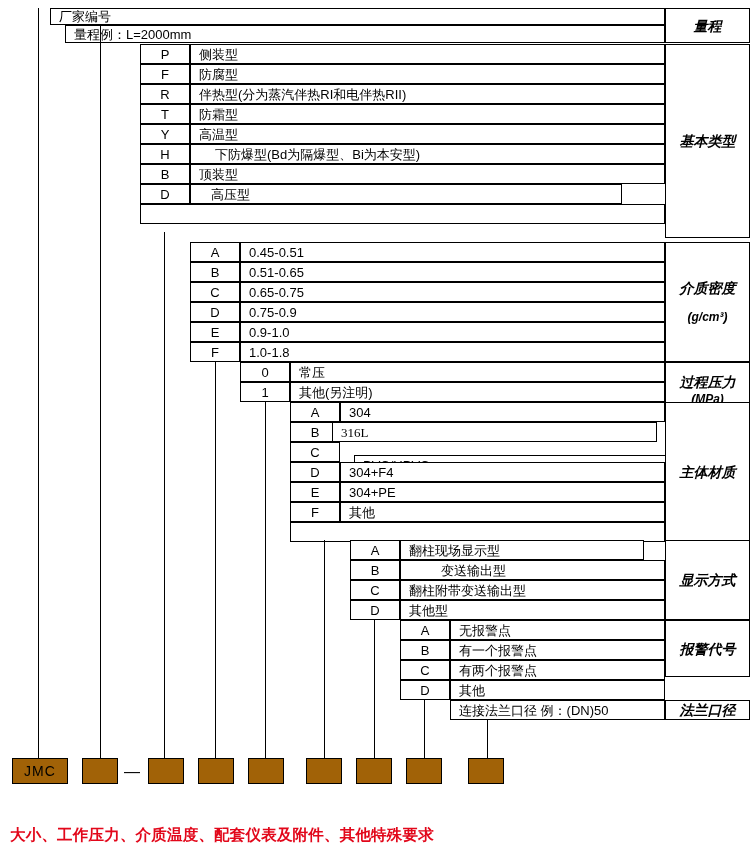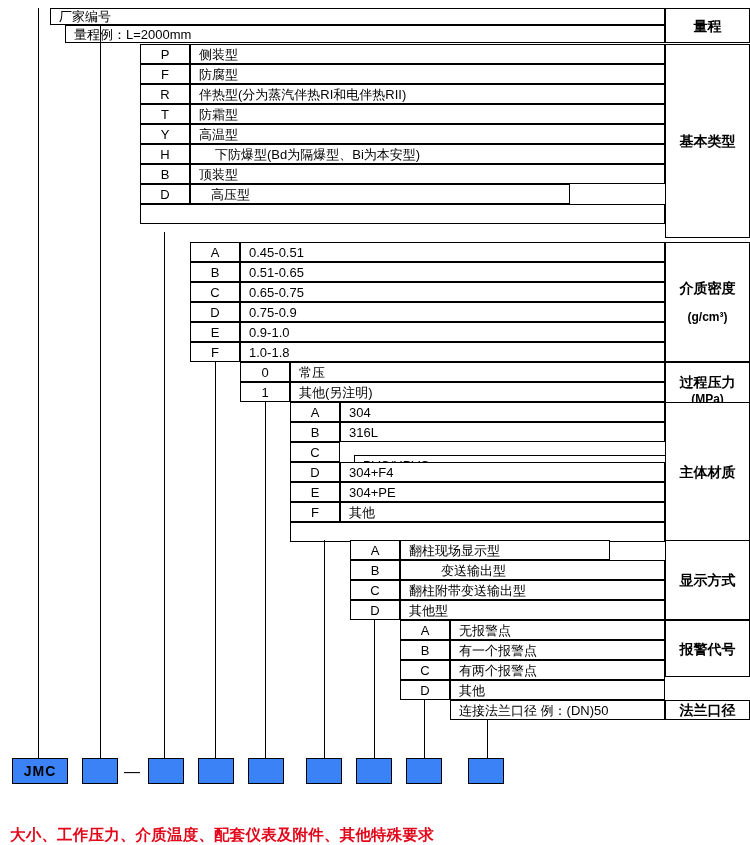--- a/index.html
+++ b/index.html
@@ -24,33 +24,33 @@
     align-items:center;
   }
   .code{justify-content:center;}
   .desc{justify-content:flex-start;padding-left:8px;}
   .rightlab{
     justify-content:center;
     font-weight:bold;
     font-size:14px;
     text-align:left;
     flex-direction:column;
+    font-style:italic;
   }
   .rightlab span{display:block;}
 
   .vline{position:absolute;width:1px;background:#000;}
 
   .legbox{
     position:absolute;
     box-sizing:border-box;
     border:1px solid #000;
-    background:#3b82f6;
+    background:#a16207;
     display:flex;align-items:center;justify-content:center;
     font-size:13px;
-    font-weight:bold;
   }
   .jmc{font-size:14px;letter-spacing:1px;}
   .dash{position:absolute;font-size:16px;}
 
   .note{
     position:absolute;
     left:10px;
     width:730px;
     color:#e2071a;
     font-weight:bold;
@@ -76,21 +76,21 @@
     <div class="cell desc" style="left: 190px; top: 84px; width: 475px; height: 20px;">伴热型(分为蒸汽伴热RI和电伴热RII)</div>
     <div class="cell code" style="left: 140px; top: 104px; width: 50px; height: 20px;">T</div>
     <div class="cell desc" style="left: 190px; top: 104px; width: 475px; height: 20px;">防霜型</div>
     <div class="cell code" style="left: 140px; top: 124px; width: 50px; height: 20px;">Y</div>
     <div class="cell desc" style="left: 190px; top: 124px; width: 475px; height: 20px;">高温型</div>
     <div class="cell code" style="left: 140px; top: 144px; width: 50px; height: 20px;">H</div>
     <div class="cell desc" style="left: 190px; top: 144px; width: 475px; height: 20px; padding-left: 24px;">下防爆型(Bd为隔爆型、Bi为本安型)</div>
     <div class="cell code" style="left: 140px; top: 164px; width: 50px; height: 20px;">B</div>
     <div class="cell desc" style="left: 190px; top: 164px; width: 475px; height: 20px;">顶装型</div>
     <div class="cell code" style="left: 140px; top: 184px; width: 50px; height: 20px;">D</div>
-    <div class="cell desc" style="left: 190px; top: 184px; width: 380px; height: 20px; padding-left: 20px;">高压型</div>
+    <div class="cell desc" style="left: 190px; top: 184px; width: 432px; height: 20px; padding-left: 20px;">高压型</div>
     <div class="cell" style="left: 140px; top: 204px; width: 525px; height: 20px;"></div>
     <div class="cell rightlab" style="left: 665px; top: 44px; width: 85px; height: 194px;">
       <span>基本类型</span>
     </div>
     <div class="cell code" style="left: 190px; top: 242px; width: 50px; height: 20px;">A</div>
     <div class="cell desc" style="left: 240px; top: 242px; width: 425px; height: 20px;">0.45-0.51</div>
     <div class="cell code" style="left: 190px; top: 262px; width: 50px; height: 20px;">B</div>
     <div class="cell desc" style="left: 240px; top: 262px; width: 425px; height: 20px;">0.51-0.65</div>
     <div class="cell code" style="left: 190px; top: 282px; width: 50px; height: 20px;">C</div>
     <div class="cell desc" style="left: 240px; top: 282px; width: 425px; height: 20px;">0.65-0.75</div>
@@ -108,35 +108,35 @@
     <div class="cell desc" style="left: 290px; top: 362px; width: 375px; height: 20px;">常压</div>
     <div class="cell code" style="left: 240px; top: 382px; width: 50px; height: 20px;">1</div>
     <div class="cell desc" style="left: 290px; top: 382px; width: 375px; height: 20px;">其他(另注明)</div>
     <div class="cell rightlab" style="left: 665px; top: 362px; width: 85px; height: 56px;">
       <span>过程压力</span>
       <span style="font-size: 12px; margin-top: 4px;">(MPa)</span>
     </div>
     <div class="cell code" style="left: 290px; top: 402px; width: 50px; height: 20px;">A</div>
     <div class="cell desc" style="left: 340px; top: 402px; width: 325px; height: 20px;">304</div>
     <div class="cell code" style="left: 290px; top: 422px; width: 50px; height: 20px;">B</div>
-    <div class="cell desc" style="left: 340px; top: 422px; width: 325px; height: 20px;">316L</div>
+    <div class="cell desc" style="left: 332px; top: 422px; width: 325px; height: 20px; font-family: Liberation Serif, serif;">316L</div>
     <div class="cell code" style="left: 290px; top: 442px; width: 50px; height: 20px;">C</div>
     <div class="cell desc" style="left: 340px; top: 455px; width: 392px; height: 20px; margin-left: 14px;">PVC/UPVC</div>
     <div class="cell code" style="left: 290px; top: 462px; width: 50px; height: 20px;">D</div>
     <div class="cell desc" style="left: 340px; top: 462px; width: 325px; height: 20px;">304+F4</div>
     <div class="cell code" style="left: 290px; top: 482px; width: 50px; height: 20px;">E</div>
     <div class="cell desc" style="left: 340px; top: 482px; width: 325px; height: 20px;">304+PE</div>
     <div class="cell code" style="left: 290px; top: 502px; width: 50px; height: 20px;">F</div>
     <div class="cell desc" style="left: 340px; top: 502px; width: 325px; height: 20px;">其他</div>
     <div class="cell" style="left: 290px; top: 522px; width: 375px; height: 20px;"></div>
     <div class="cell rightlab" style="left: 665px; top: 402px; width: 85px; height: 140px;">
       <span>主体材质</span>
     </div>
     <div class="cell code" style="left: 350px; top: 540px; width: 50px; height: 20px;">A</div>
-    <div class="cell desc" style="left: 400px; top: 540px; width: 210px; height: 20px;">翻柱现场显示型</div>
+    <div class="cell desc" style="left: 400px; top: 540px; width: 244px; height: 20px;">翻柱现场显示型</div>
     <div class="cell code" style="left: 350px; top: 560px; width: 50px; height: 20px;">B</div>
     <div class="cell desc" style="left: 400px; top: 560px; width: 265px; height: 20px; padding-left: 40px;">变送输出型</div>
     <div class="cell code" style="left: 350px; top: 580px; width: 50px; height: 20px;">C</div>
     <div class="cell desc" style="left: 400px; top: 580px; width: 265px; height: 20px;">翻柱附带变送输出型</div>
     <div class="cell code" style="left: 350px; top: 600px; width: 50px; height: 20px;">D</div>
     <div class="cell desc" style="left: 400px; top: 600px; width: 265px; height: 20px;">其他型</div>
     <div class="cell rightlab" style="left: 665px; top: 540px; width: 85px; height: 80px;">
       <span>显示方式</span>
     </div>
     <div class="cell code" style="left: 400px; top: 620px; width: 50px; height: 20px;">A</div>

